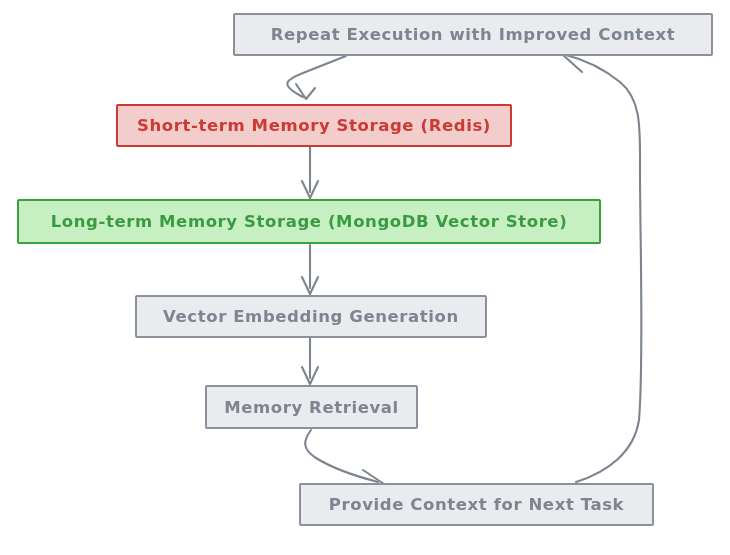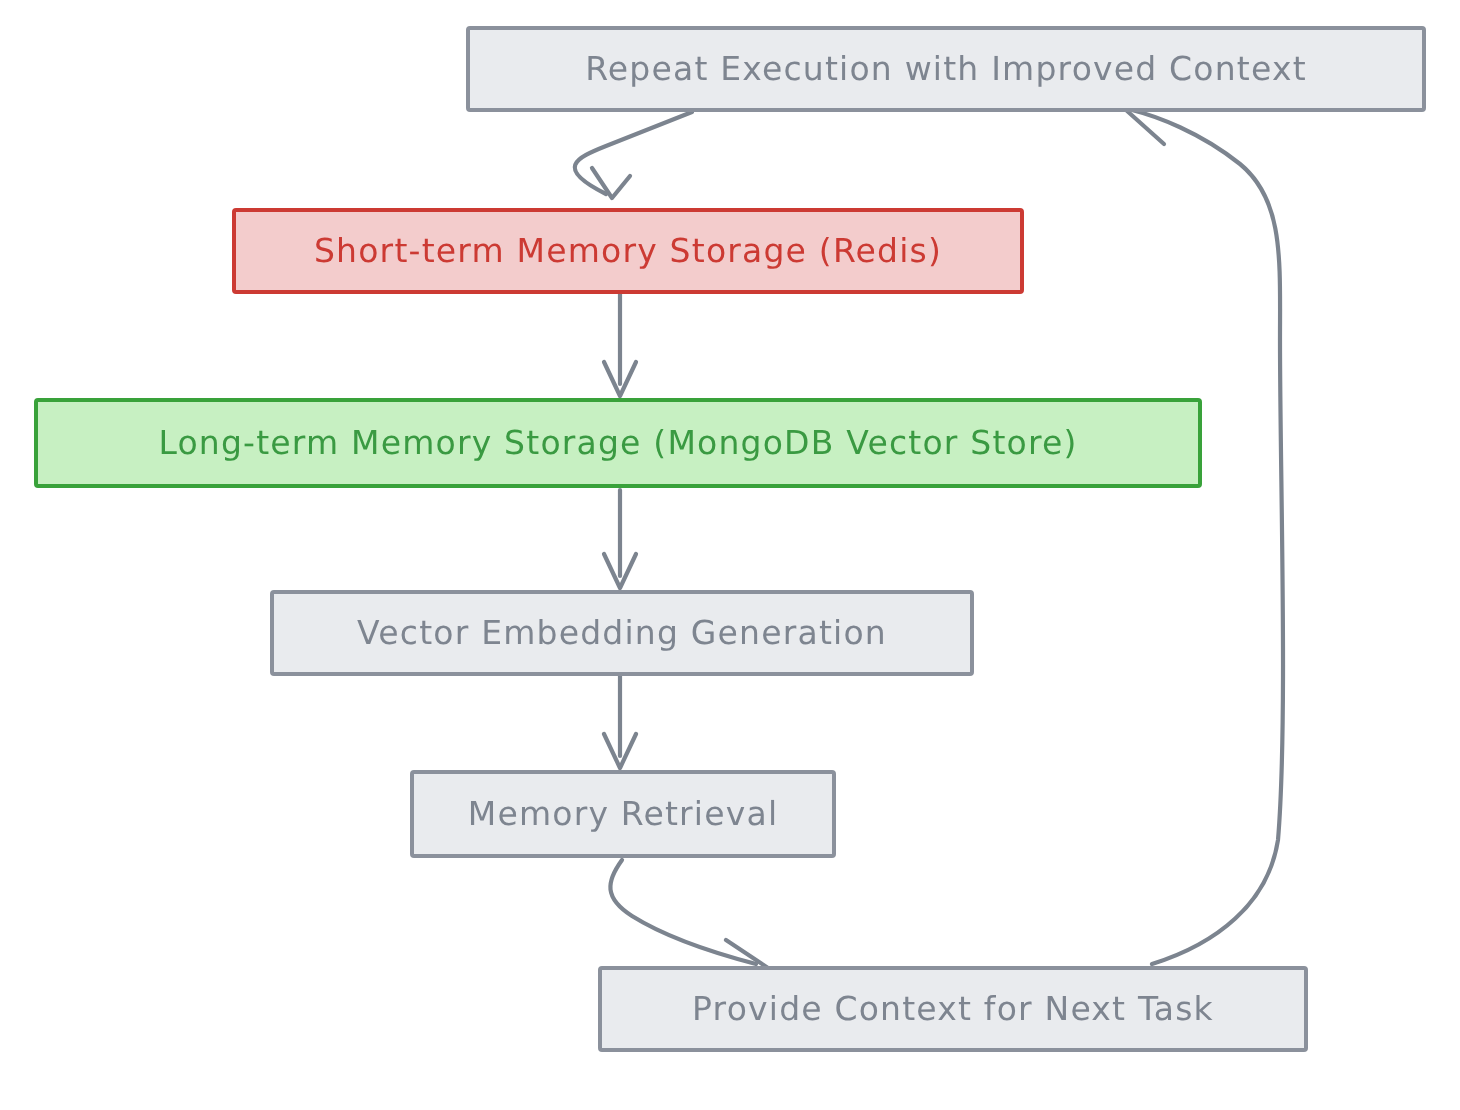--- a/index.html
+++ b/index.html
@@ -11,20 +11,21 @@
     width: 730px;
     height: 555px;
     overflow: hidden;
     font-family: "DejaVu Sans", sans-serif;
   }
   #flowchart {
     position: relative;
     width: 730px;
     height: 555px;
     background: #ffffff;
+    font-weight: bold;
   }
   svg.diagram {
     position: absolute;
     top: 0;
     left: 0;
     width: 730px;
     height: 555px;
   }
   .node-rect {
     stroke-width: 2;

